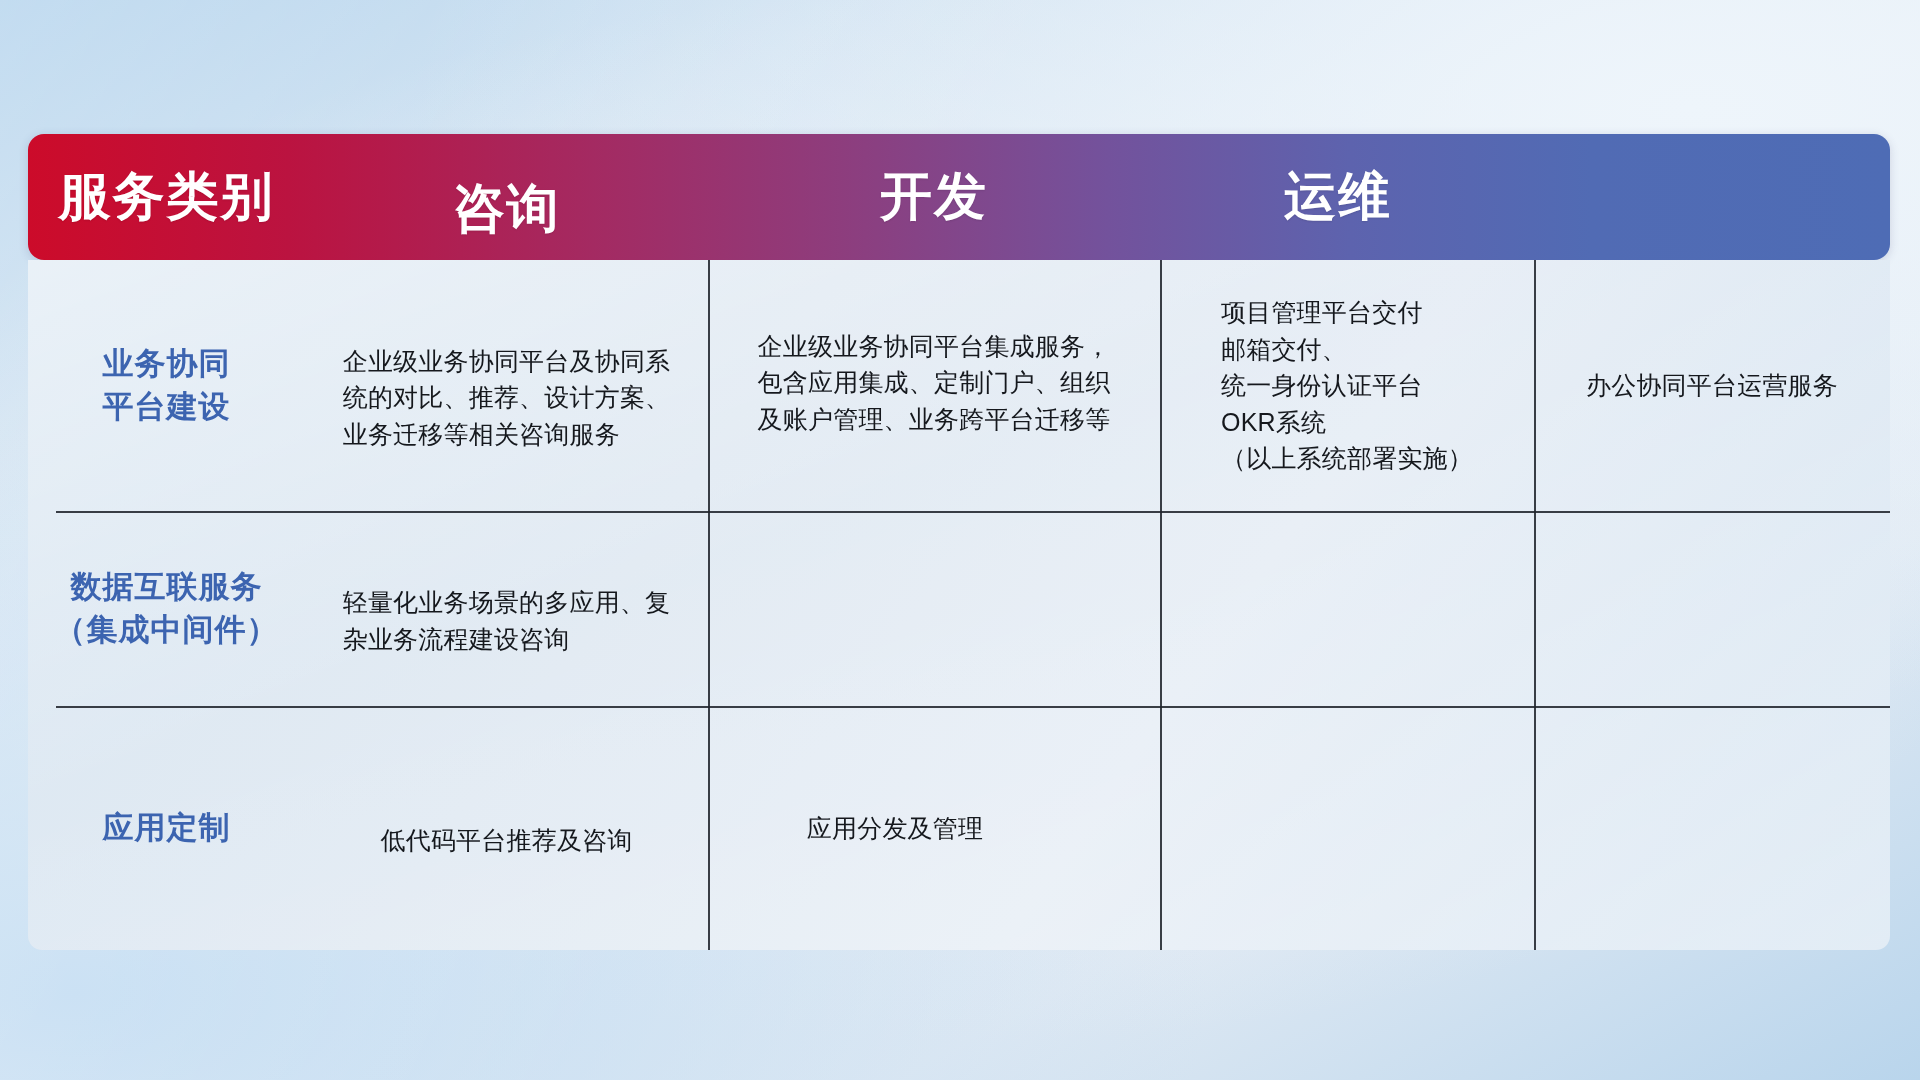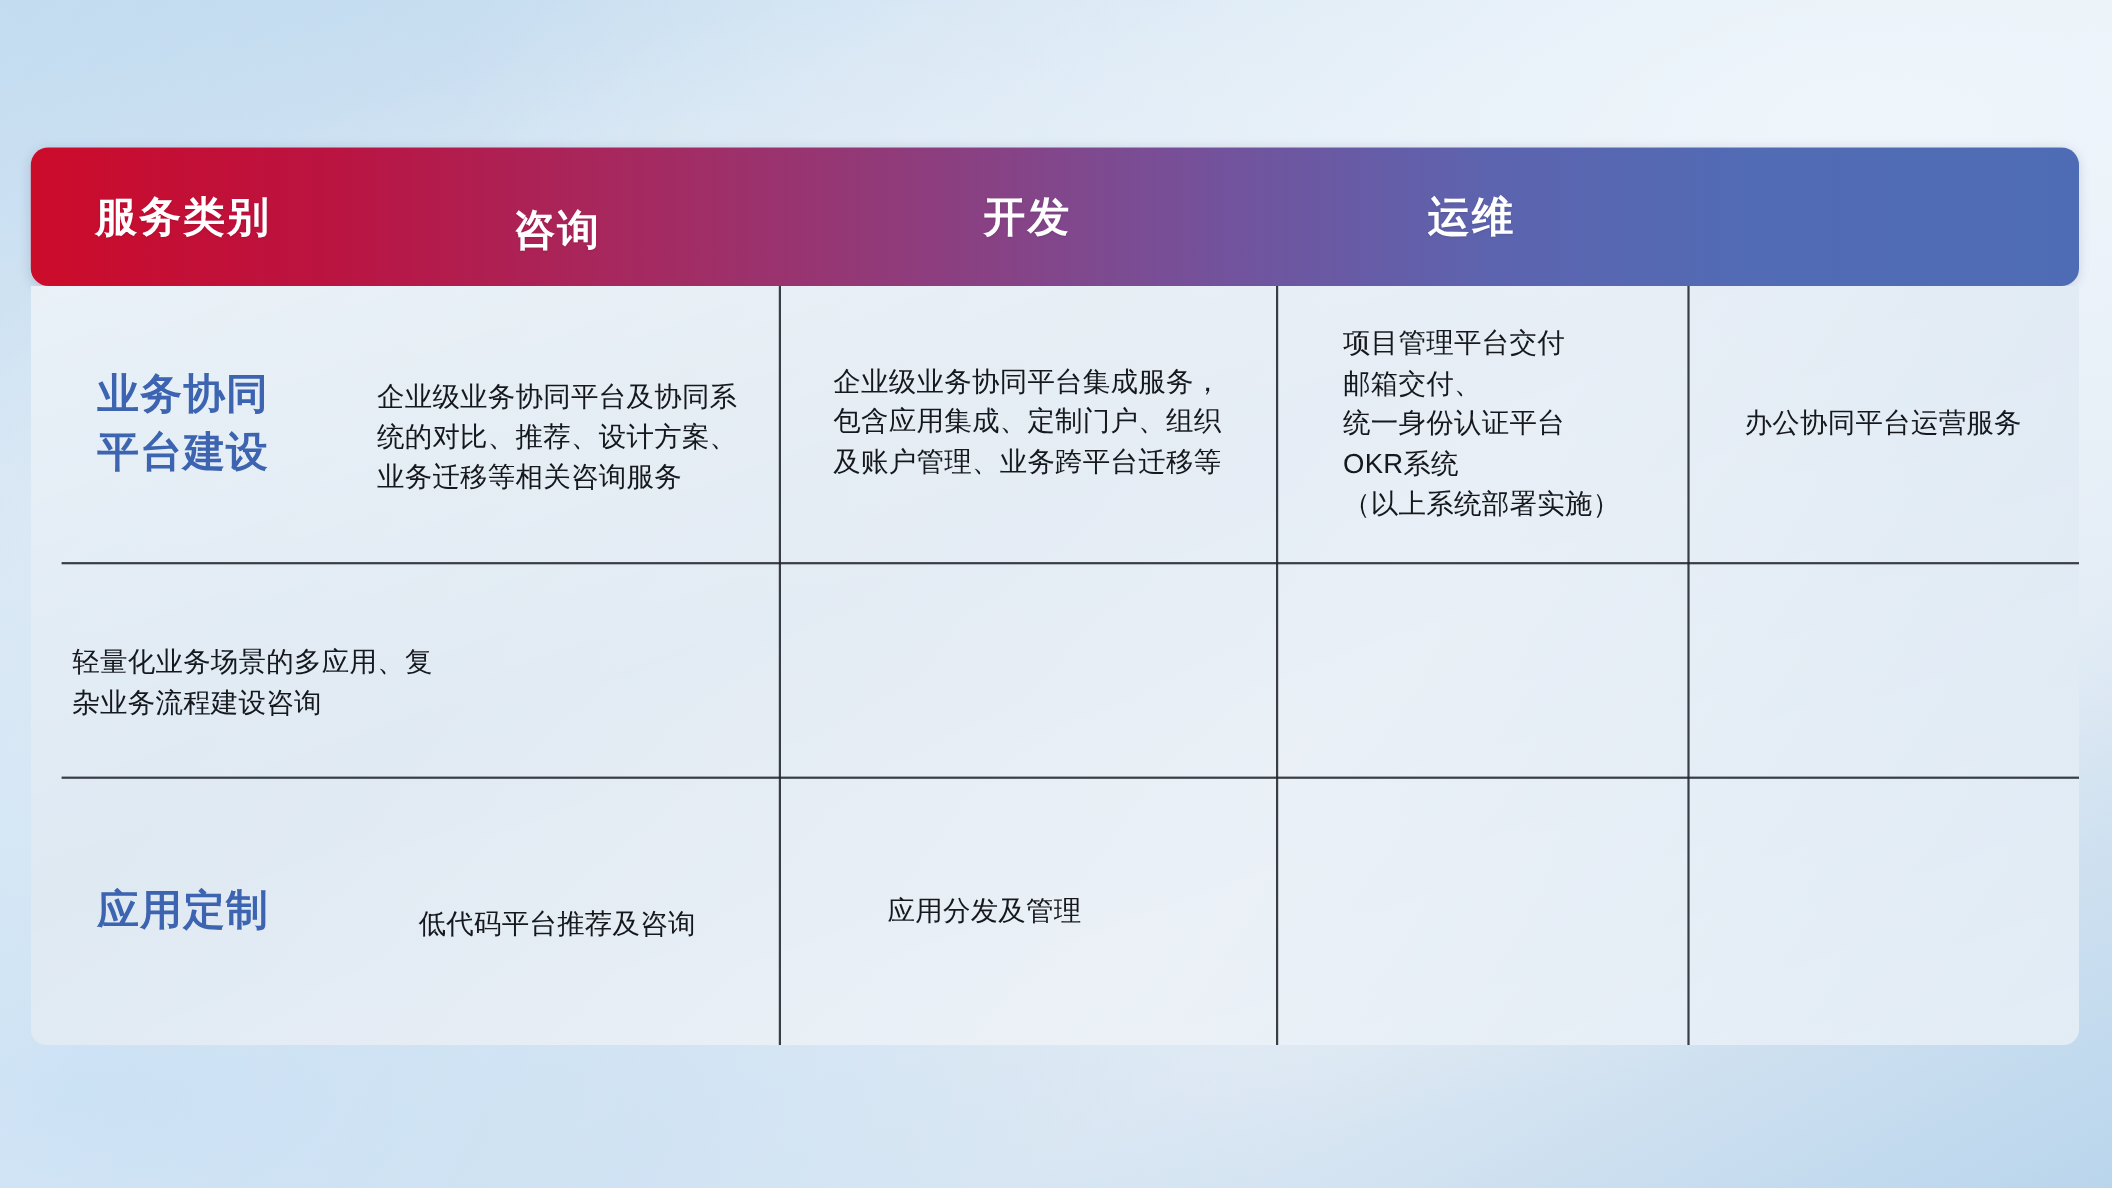--- a/index.html
+++ b/index.html
@@ -73,21 +73,21 @@
        #5d63ae 71%,
        #516bb4 84%,
        #4e6cb5 100%);
     display: flex;
     align-items: center;
     box-shadow: 0 2px 10px rgba(60,60,110,0.18);
   }
 
   .head-cell {
     color: #ffffff;
-    font-size: 38px;
+    font-size: 52px;
     font-weight: 700;
     text-align: center;
     letter-spacing: 2px;
     white-space: nowrap;
     text-shadow: 0 1px 2px rgba(0,0,0,0.10);
   }
 
   
   .col-0 { width: 277px; }
   .col-1 { width: 403px; margin-top: 24px; }
@@ -135,21 +135,21 @@
   .cell-text {
     font-size: 25px;
     line-height: 1.46;
     color: #15181d;
     text-align: left;
     white-space: pre-line;
     letter-spacing: 0.2px;
   }
 
   .cat-text {
-    font-size: 38px;
+    font-size: 31px;
     line-height: 1.38;
     font-weight: 700;
     color: #3c64b0;
     text-align: center;
     white-space: pre-line;
     letter-spacing: 1px;
   }
 
   
   .vline {
@@ -201,20 +201,24 @@
 统一身份认证平台
 OKR系统
 （以上系统部署实施）</div>
       </div>
       <div class="cell col-4">
         <div class="cell-text">办公协同平台运营服务</div>
       </div>
     </div>
 
     <div class="row row-1">
+      <div class="cell col-0">
+        <div class="cat-text">数据互联服务
+（集成中间件）</div>
+      </div>
       <div class="cell col-1">
         <div class="cell-text">轻量化业务场景的多应用、复
 杂业务流程建设咨询</div>
       </div>
       <div class="cell col-3">
         <div class="cell-text"></div>
       </div>
       <div class="cell col-4">
         <div class="cell-text"></div>
       </div>

